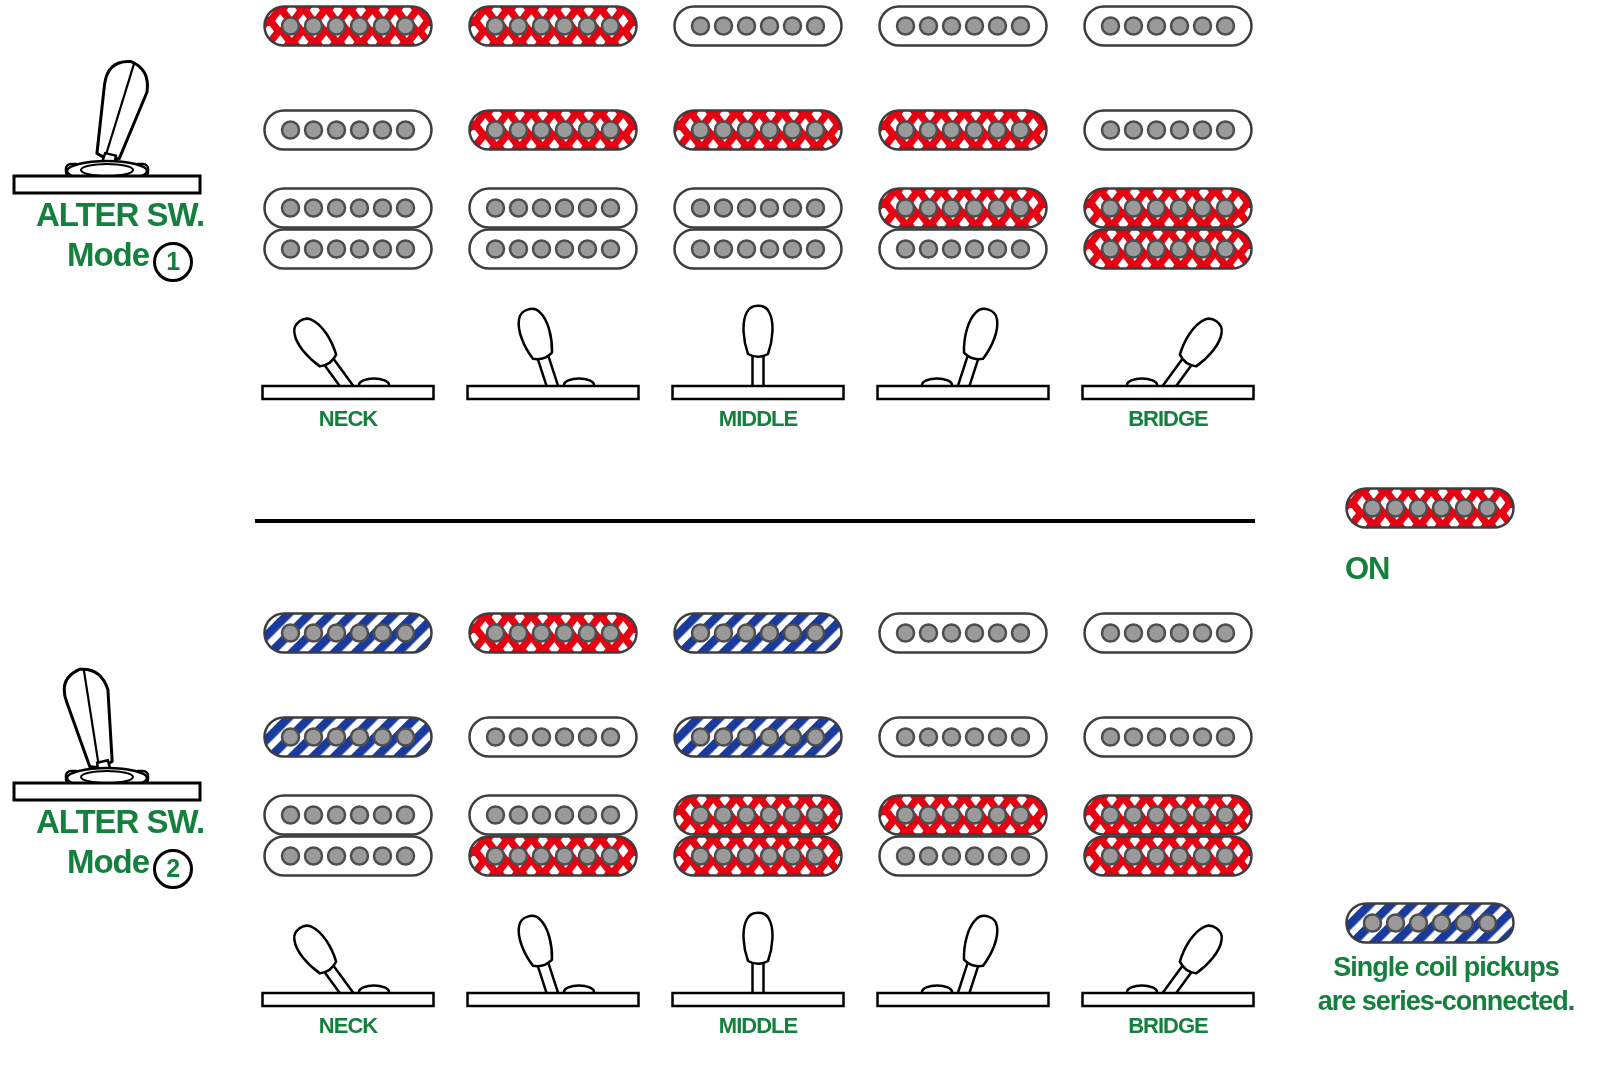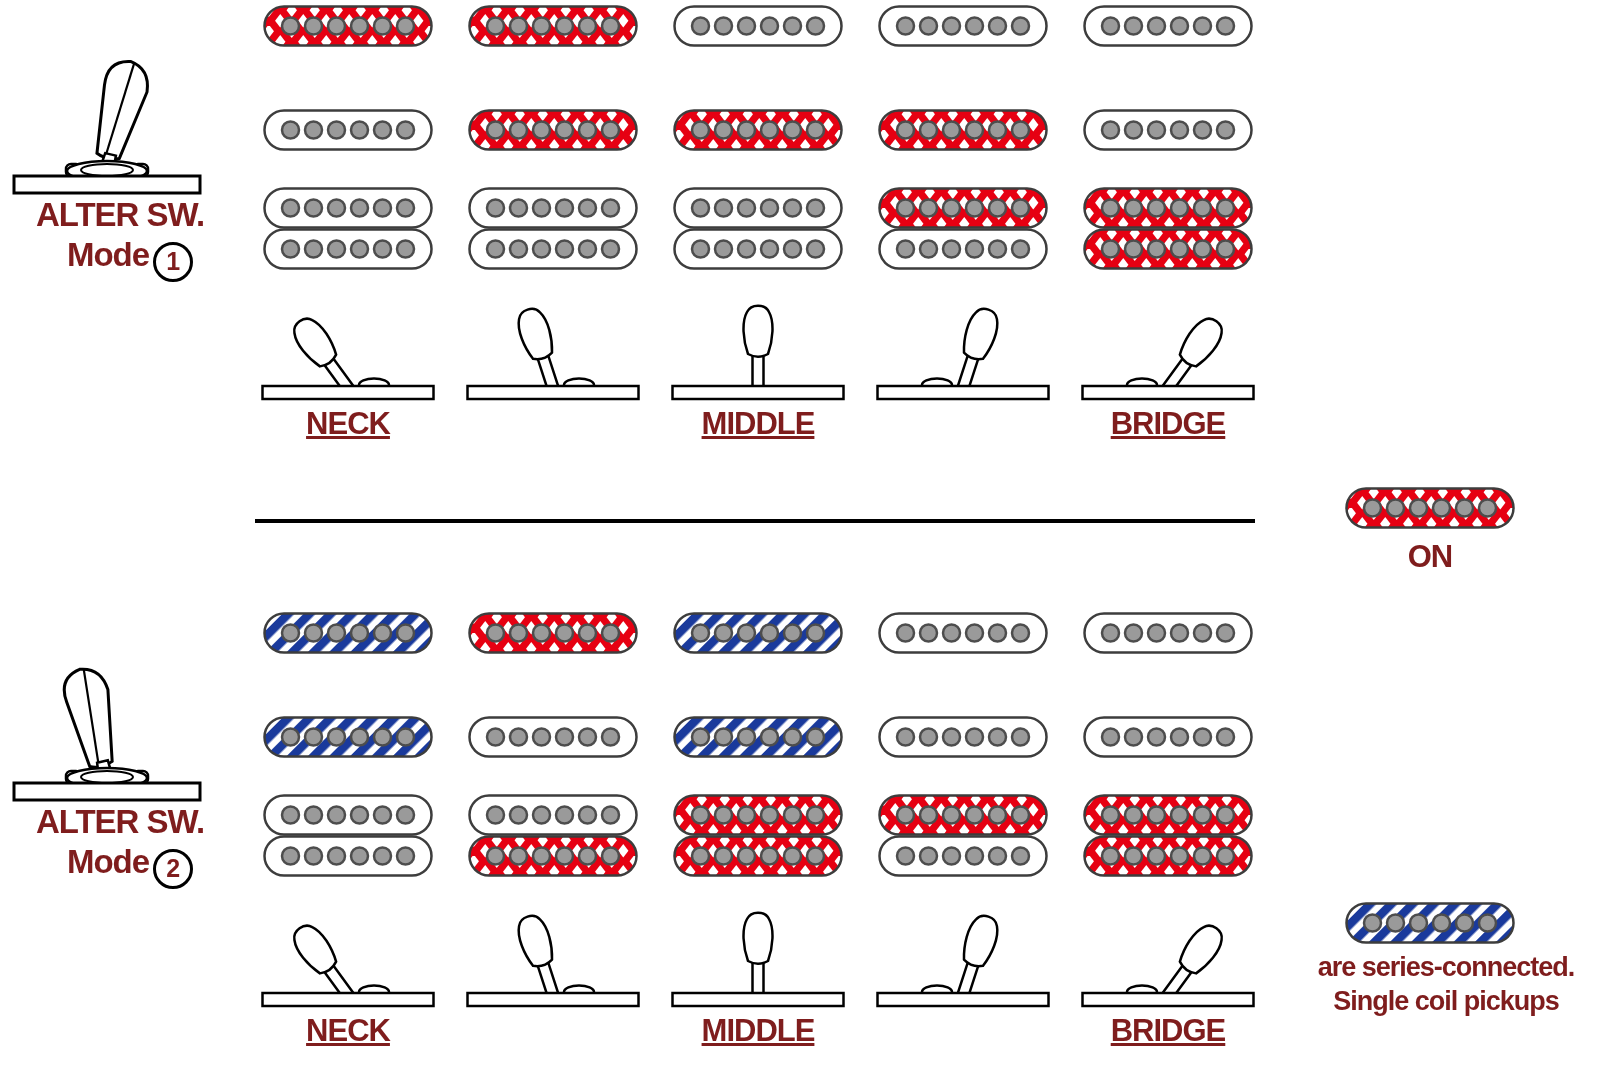--- a/index.html
+++ b/index.html
@@ -1,37 +1,37 @@
 <!DOCTYPE html>
 <html><head>
 <meta charset="utf-8">
 <style>
   html,body{margin:0;padding:0;background:#fff;}
   .canvas{
     position:relative;width:1600px;height:1075px;background:#ffffff;
-    font-family:"Liberation Sans",sans-serif;color:#7f1d1d;overflow:hidden;
+    font-family:"Liberation Sans",sans-serif;color:#15803d;overflow:hidden;
   }
   .mode-section{position:absolute;left:0;width:1600px;height:470px;}
   .mode-label-block{position:absolute;left:0;top:0;width:240px;text-align:center;}
   .toggle-icon{position:absolute;left:12px;top:50px;}
   .alter-line{position:absolute;left:0;top:196px;width:240px;font-size:33px;font-weight:700;letter-spacing:-1px;}
   .mode-line{position:absolute;left:10px;top:236px;width:240px;font-size:33px;font-weight:700;letter-spacing:-1px;}
   .mode-num{display:inline-block;width:34px;height:34px;line-height:32px;border:3px solid #000;
     border-radius:50%;font-size:25px;font-weight:700;text-align:center;vertical-align:-4px;margin-left:4px;letter-spacing:0;}
   .columns{position:absolute;left:263px;top:0;display:flex;gap:35px;}
   .pos-col{position:relative;width:170px;height:460px;}
   .pk{position:absolute;left:0;width:170px;height:42px;}
   .pk1{top:5px}.pk2{top:109px}.hb1{top:187px}.hb2{top:228px}
   .sw{position:absolute;left:-2px;top:296px;}
   .pos-label{position:absolute;left:-20px;top:406px;width:210px;text-align:center;
-    font-size:31px;font-weight:700;letter-spacing:-1px;text-decoration:underline;}
+    font-size:22px;font-weight:700;letter-spacing:-1px;}
   .divider{position:absolute;left:255px;top:519px;width:1000px;height:4px;background:#000;}
   .legend-item{position:absolute;left:1345px;width:170px;}
   .legend-pickup{width:170px;height:42px;}
-  .legend-label{width:170px;text-align:center;font-size:31px;font-weight:700;letter-spacing:-1px;margin-top:10px;}
+  .legend-label{width:170px;text-align:left;font-size:31px;font-weight:700;letter-spacing:-1px;margin-top:22px;}
   .legend-note{position:absolute;left:1292px;top:950px;width:308px;text-align:center;
     font-size:27px;font-weight:700;line-height:34px;letter-spacing:-1px;}
   .defs-holder{position:absolute;width:0;height:0;overflow:hidden;}
 </style>
 </head>
 <body>
 
 <div class="canvas">
 
   <div class="defs-holder">
@@ -582,17 +582,17 @@
     <rect x="1.5" y="1.5" width="167" height="39" rx="19.5" fill="url(#patBlue)" stroke="#3d3d3d" stroke-width="2.5"></rect>
           <circle cx="27.5" cy="21" r="8.5" fill="#9a9a9a" stroke="#4d4d4d" stroke-width="2.5"></circle>
           <circle cx="50.5" cy="21" r="8.5" fill="#9a9a9a" stroke="#4d4d4d" stroke-width="2.5"></circle>
           <circle cx="73.5" cy="21" r="8.5" fill="#9a9a9a" stroke="#4d4d4d" stroke-width="2.5"></circle>
           <circle cx="96.5" cy="21" r="8.5" fill="#9a9a9a" stroke="#4d4d4d" stroke-width="2.5"></circle>
           <circle cx="119.5" cy="21" r="8.5" fill="#9a9a9a" stroke="#4d4d4d" stroke-width="2.5"></circle>
           <circle cx="142.5" cy="21" r="8.5" fill="#9a9a9a" stroke="#4d4d4d" stroke-width="2.5"></circle>
         </svg></div>
   </div>
   <div class="legend-note">
+    <div>Single coil pickups</div>
     <div>are series-connected.</div>
-    <div>Single coil pickups</div>
   </div>
 
 </div>
 
 </body></html>

